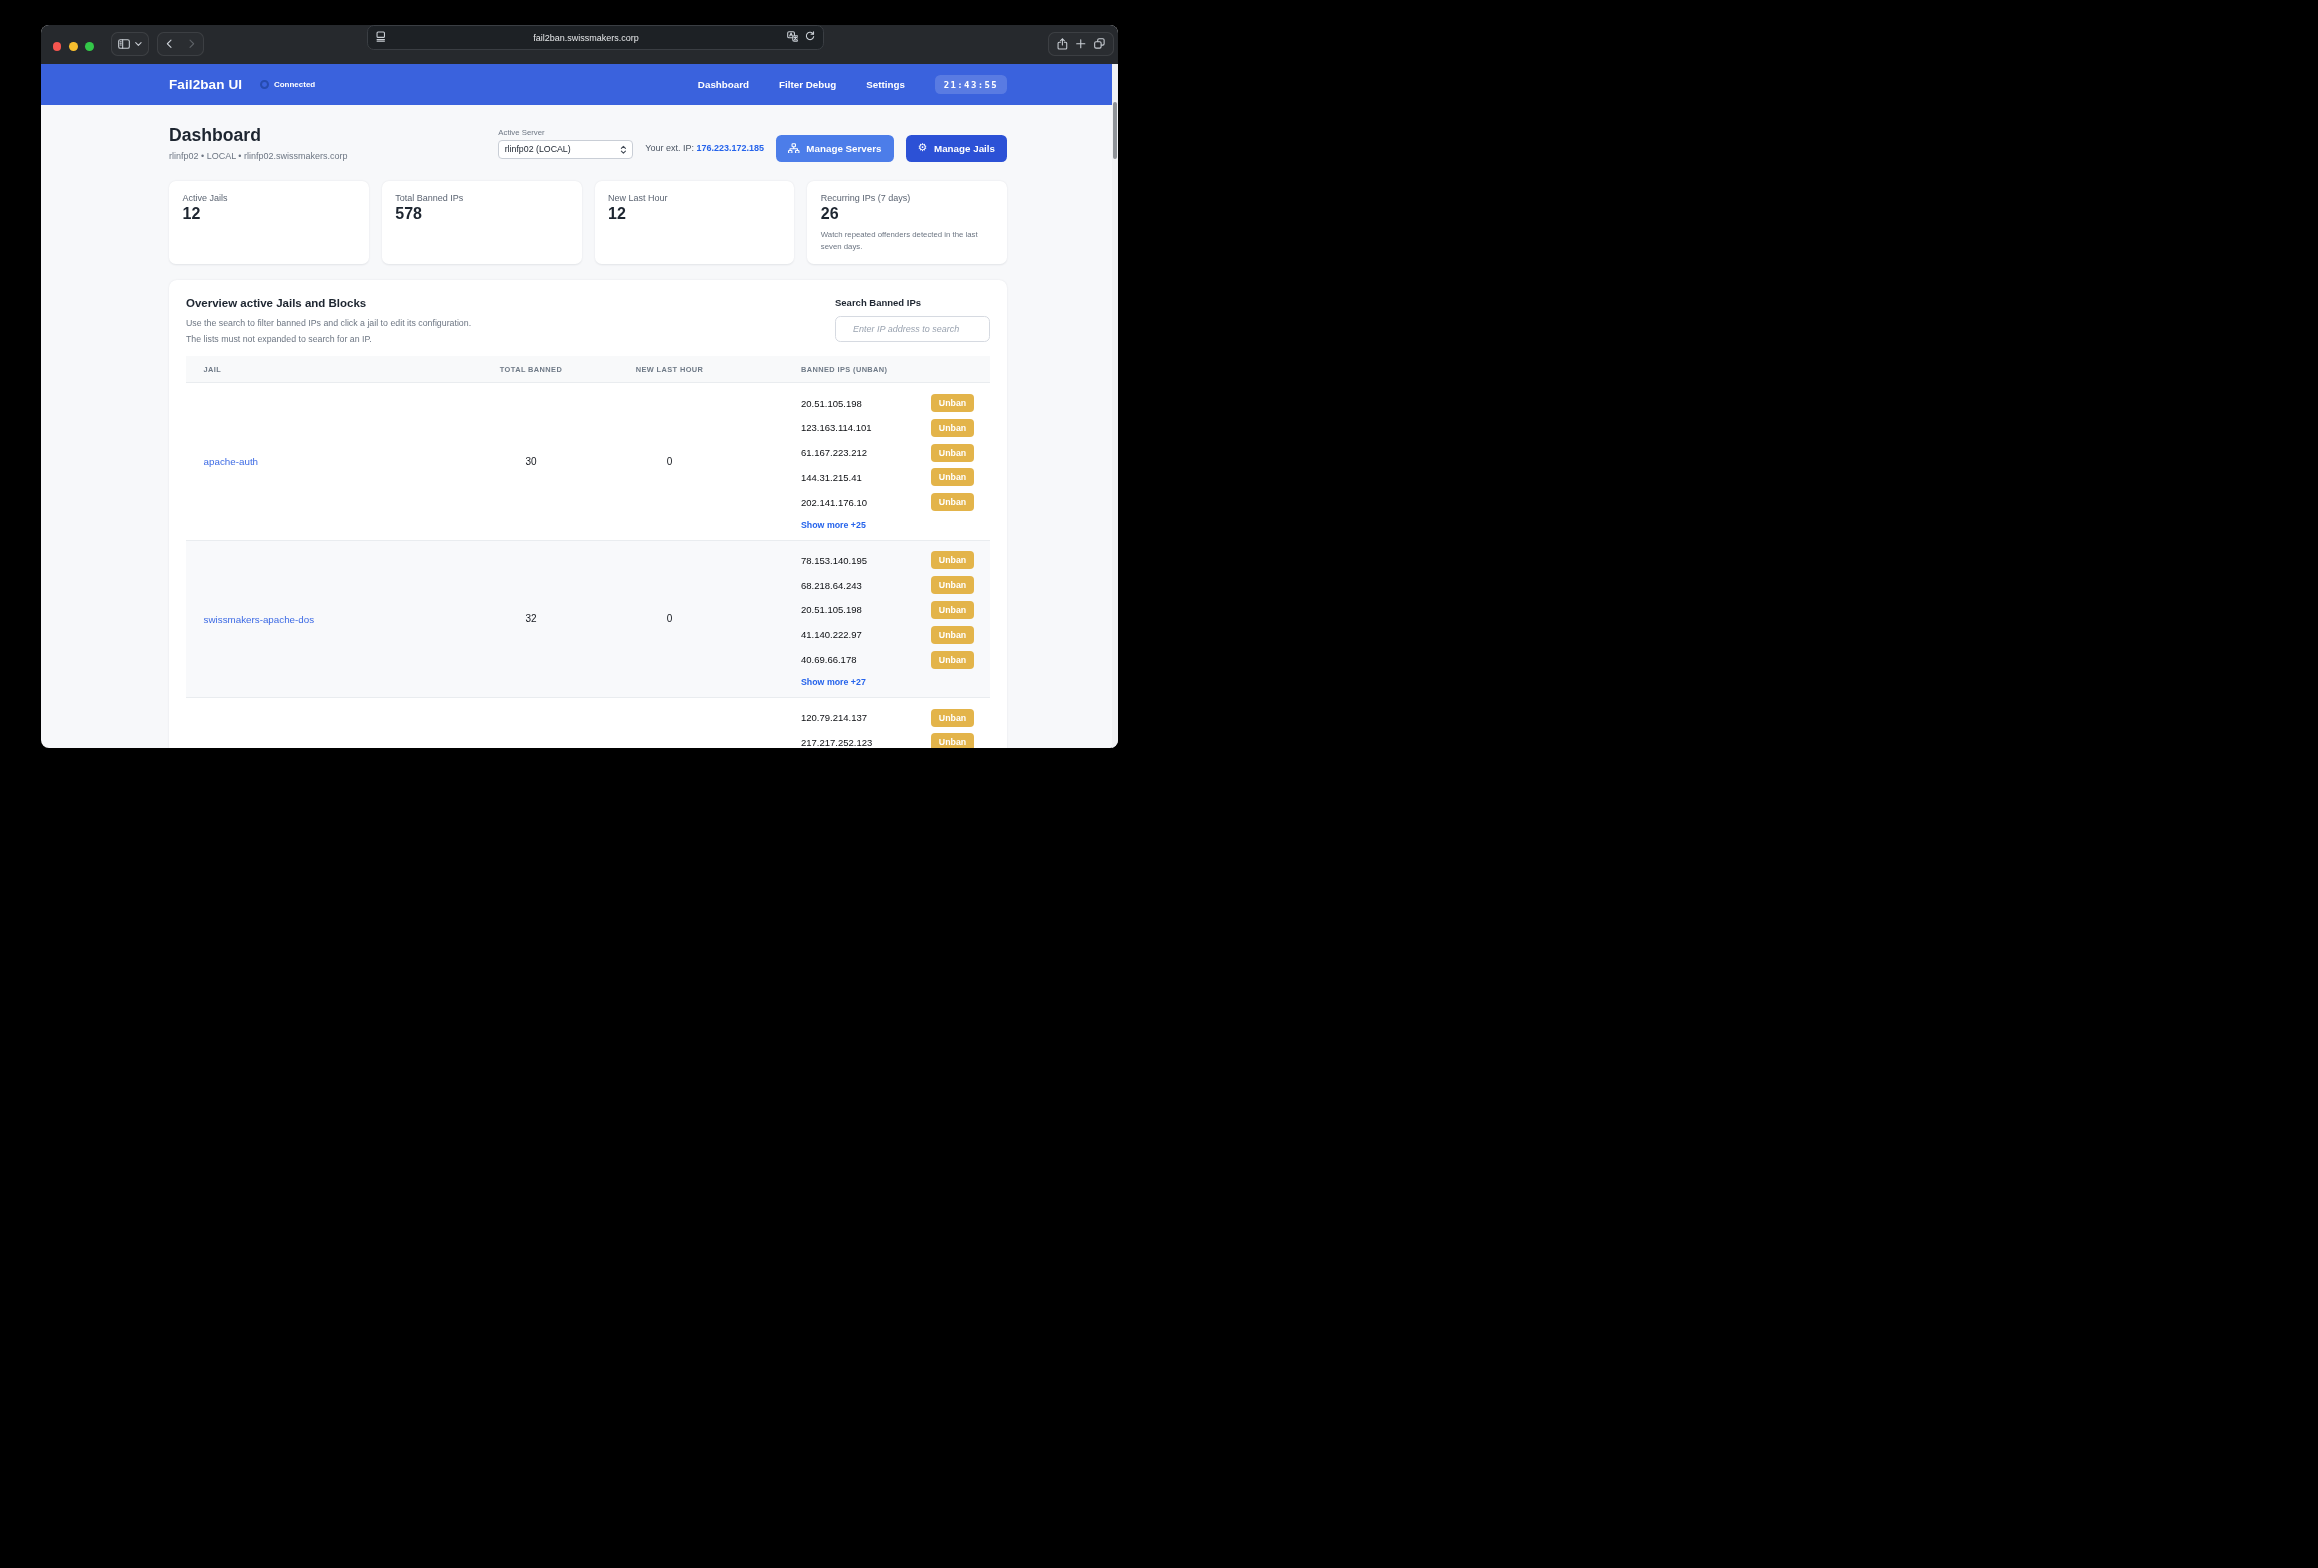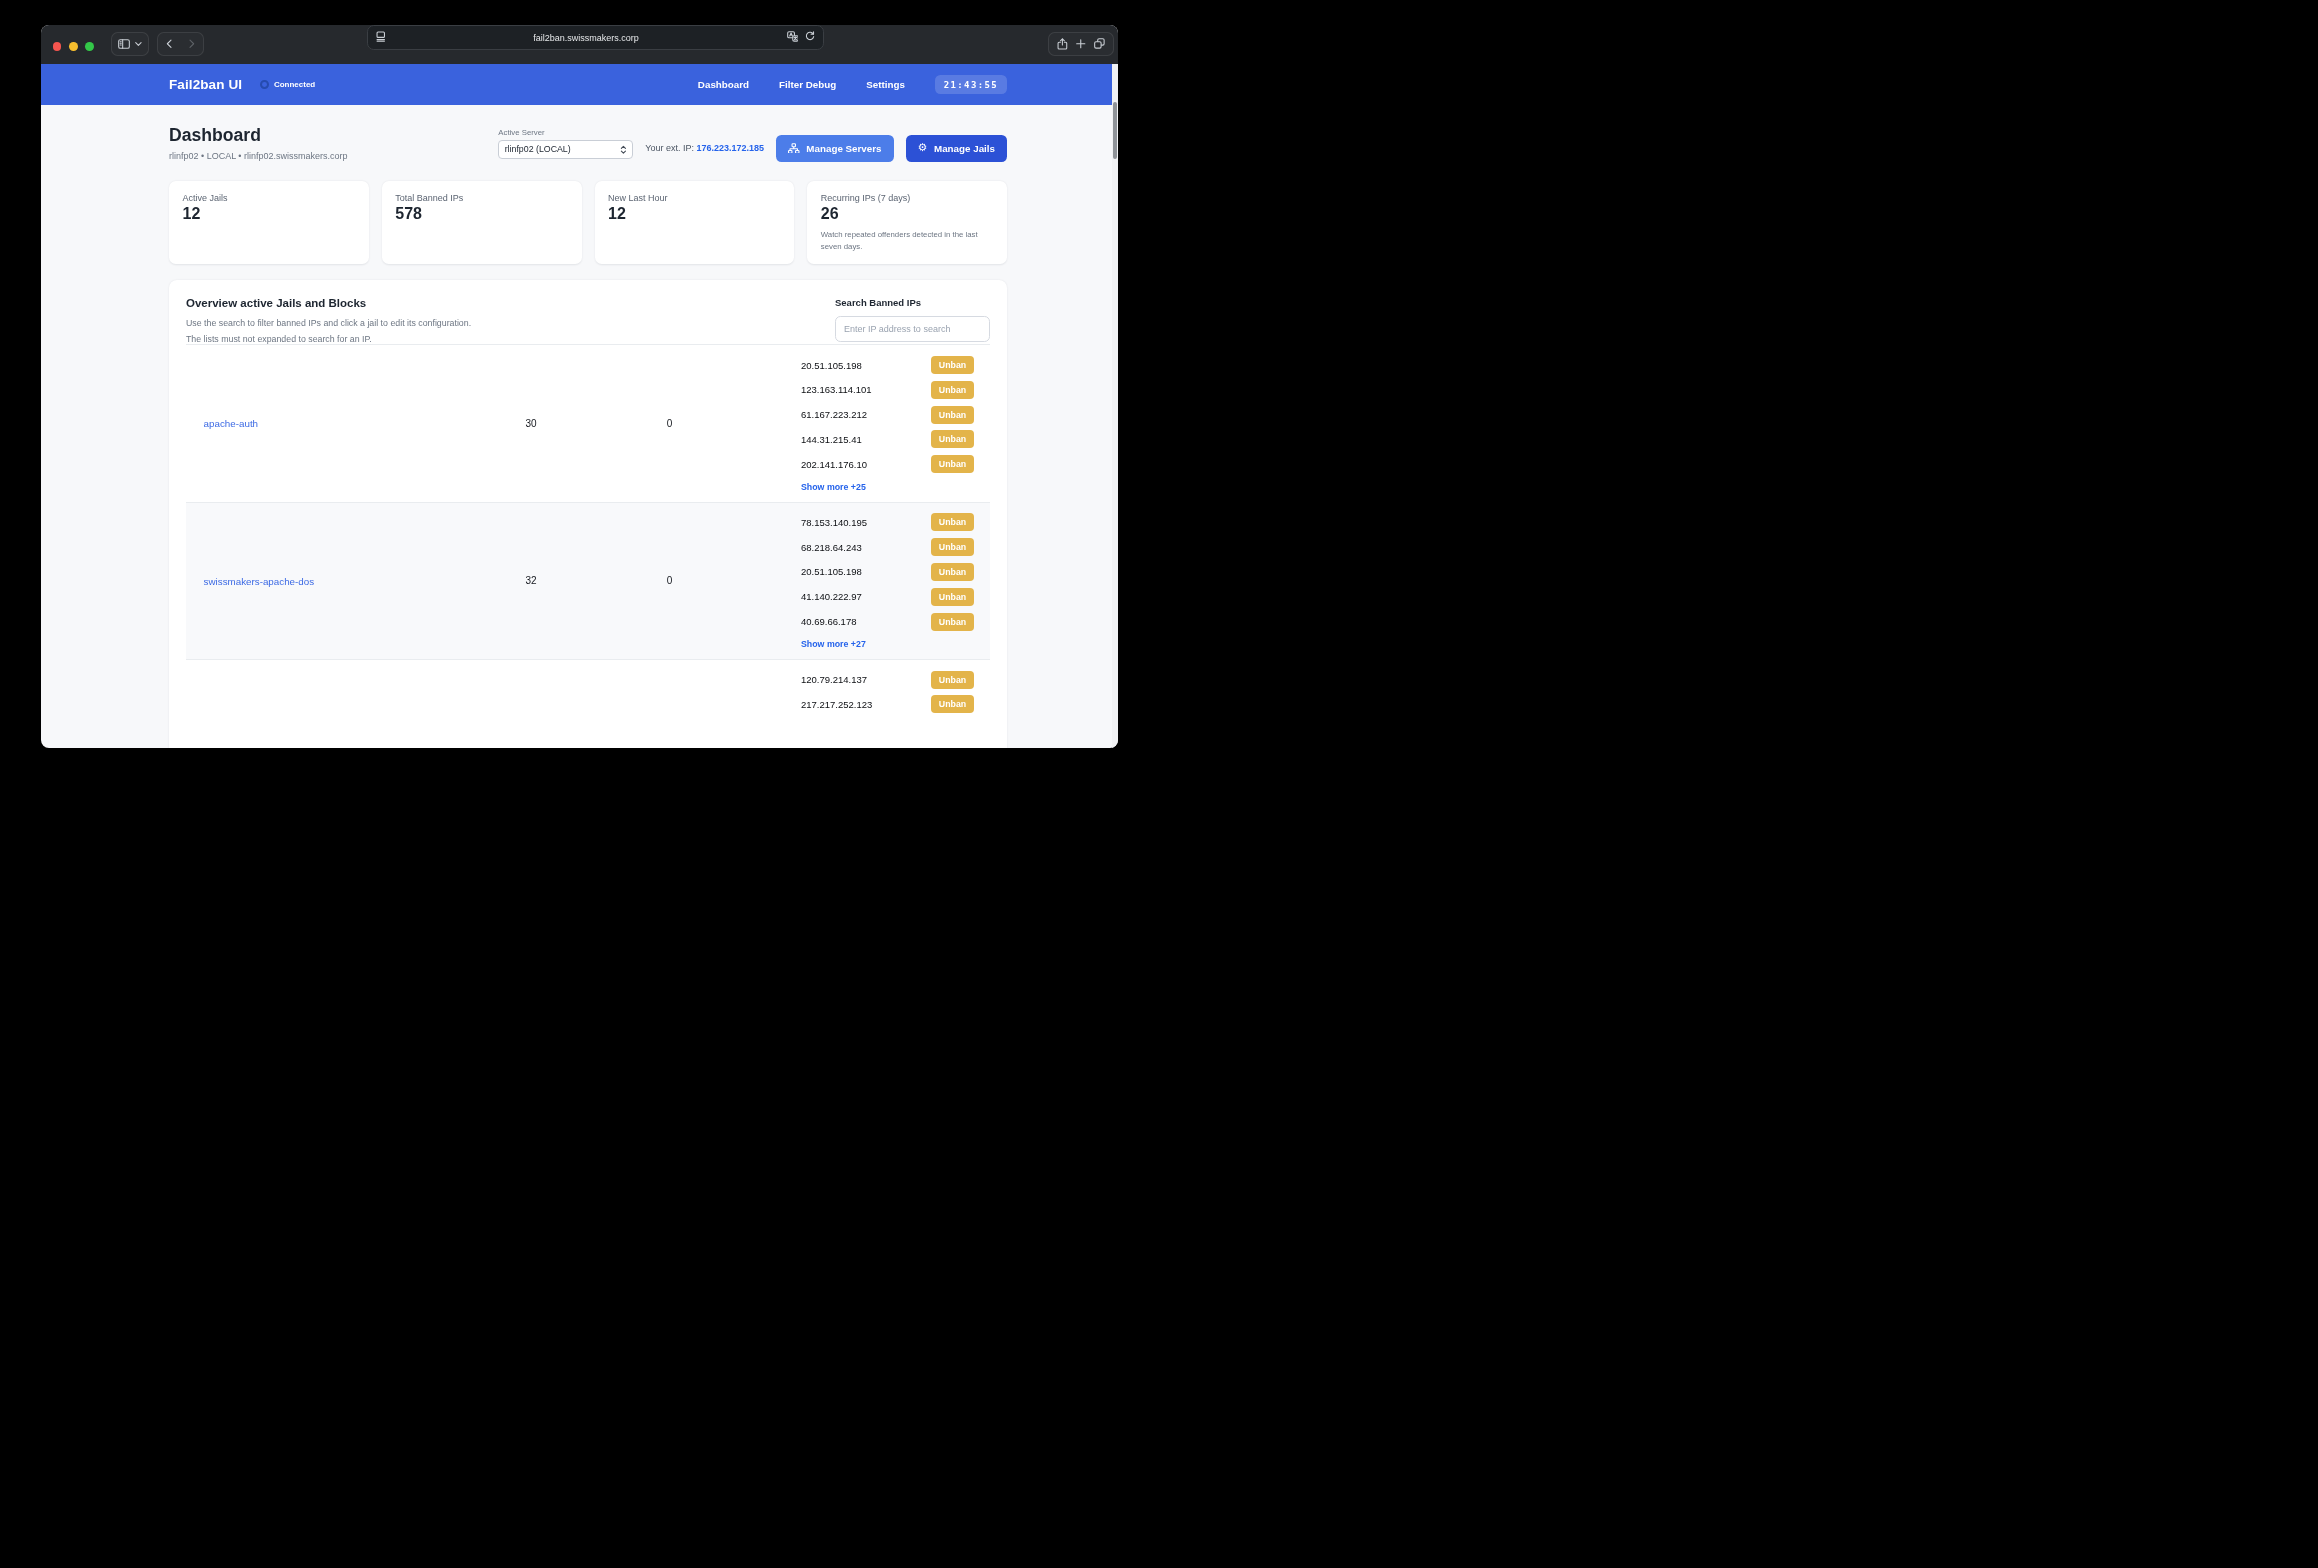--- a/index.html
+++ b/index.html
@@ -63,21 +63,21 @@
 
   .panel { margin-top:16px; background:#fff; border-radius:8px 8px 0 0; padding:17.6px 17px 0 17px;
            box-shadow:0 0.7px 2px rgba(16,24,40,.09); height:540px; }
   .panel-head { display:flex; }
   .panel-title { font-size:11.5px; font-weight:bold; color:#1d2530; }
   .panel-note { font-size:8.8px; color:#6d7683; margin-top:8.8px; }
   .panel-note + .panel-note { margin-top:6px; }
   .search-wrap { margin-left:auto; width:155px; }
   .search-label { font-size:9.5px; font-weight:bold; color:#1d2530; }
   .search-input { margin-top:8px; width:155px; height:26px; border:0.7px solid #d6dae1; border-radius:5.4px;
-                  padding:0 8px; font-size:9px; color:#1d2530; font-family:"Liberation Sans", sans-serif; }
+                  padding:0 17px; font-size:9px; color:#1d2530; font-family:"Liberation Sans", sans-serif;font-style:italic; }
   .search-input::placeholder { color:#9aa3b0; }
 
   .thead, .trow { display:grid; grid-template-columns:284px 122px 155px 1fr; }
   .thead { margin-top:12px; background:#f8f9fa; height:26px; align-items:center; }
   .th { font-size:7.4px; color:#6f7a87; font-weight:bold; letter-spacing:0.4px; }
   .th.jail { padding-left:17.6px; } .th.c { text-align:center; } .th.ips { padding-left:54px; }
   .trow { border-top:0.7px solid #e9ecef; align-items:center; }
   .cell-jail { padding-left:17.6px; }
   .cell-jail a { font-size:9.8px; color:#3c6ae4; text-decoration:none; cursor:pointer; }
   .cell-num { text-align:center; font-size:10px; color:#15181e; }
@@ -278,20 +278,26 @@
           <div class="panel-title">Overview active Jails and Blocks</div>
           <div class="panel-note">Use the search to filter banned IPs and click a jail to edit its configuration.</div>
           <div class="panel-note">The lists must not expanded to search for an IP.</div>
         </div>
         <div class="search-wrap">
           <div class="search-label">Search Banned IPs</div>
           <input class="search-input" placeholder="Enter IP address to search" style="">
         </div>
       </div>
 
+      <div class="thead">
+        <div class="th jail">JAIL</div>
+        <div class="th c">TOTAL BANNED</div>
+        <div class="th c">NEW LAST HOUR</div>
+        <div class="th ips">BANNED IPS (UNBAN)</div>
+      </div>
 
       <div class="trow" style="background:#fff">
         <div class="cell-jail"><a>apache-auth</a></div>
         <div class="cell-num">30</div>
         <div class="cell-num">0</div>
         <div class="cell-ips">
           <div class="ip-line">
             <span class="ip">20.51.105.198</span>
             <button class="unban">Unban</button>
           </div>

